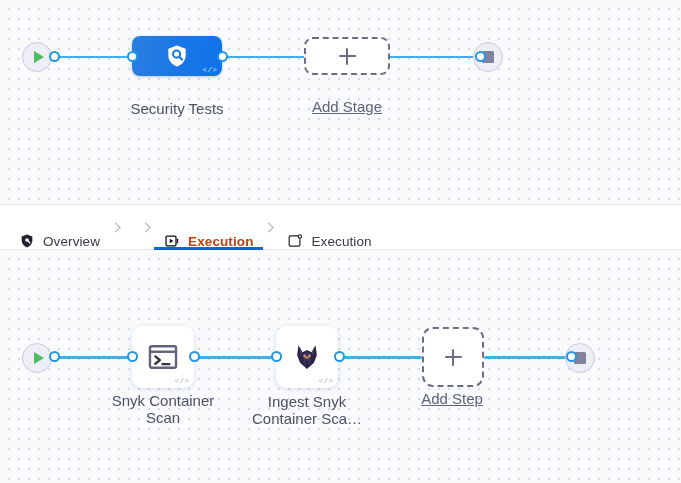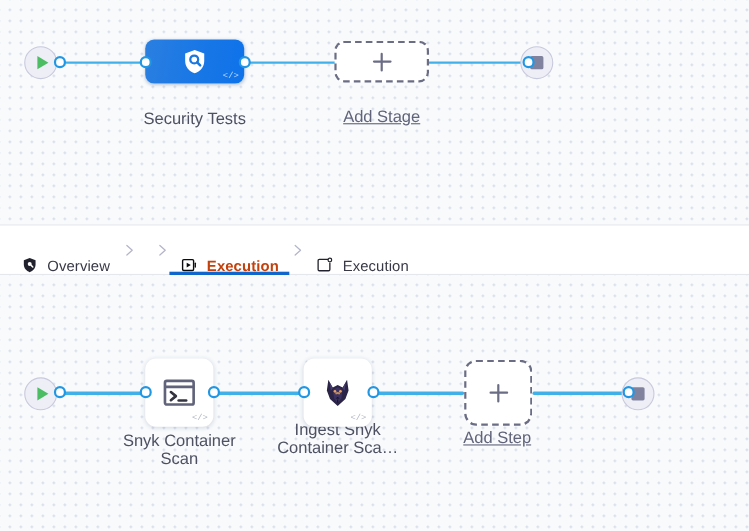--- a/index.html
+++ b/index.html
@@ -331,21 +331,21 @@
           <path d="M10.1 12.0 q1.9 -1.2 3.8 0 l-0.5 1.3 q-1.4 -0.8 -2.8 0 Z" fill="#c08a55"></path>
           <circle cx="10.0" cy="11.0" r="0.95" fill="#e8a064"></circle>
           <circle cx="14.0" cy="11.0" r="0.95" fill="#e8a064"></circle>
           <path d="M12 15.2 l-1.5 1.0 h3.0 Z" fill="#15101f"></path>
           <path d="M12 17.0 L12 19.3" stroke="#15101f" stroke-width="0.8"></path>
         </svg>
         <span class="code-badge">&lt;/&gt;</span>
       </div>
       <div class="port" style="left:271px; top:101px;"></div>
       <div class="port" style="left:334px; top:101px;"></div>
-      <div class="node-label" style="left: 237px; top: 132px; width: 140px; white-space: pre-line;">Ingest Snyk
+      <div class="node-label" style="left: 237px; top: 143px; width: 140px; white-space: pre-line;">Ingest Snyk
 Container Sca…</div>
 
       <div class="add-node step-add" style="left:422px; top:77px;">
         <div class="plus"></div>
       </div>
       <div class="node-label add" style="left:392px; top:140px; width:120px;">Add Step</div>
 
       <div class="port" style="left:566px; top:101px;"></div>
       <div class="terminal" style="left:565px; top:93px;">
         <div class="stop-sq"></div>

